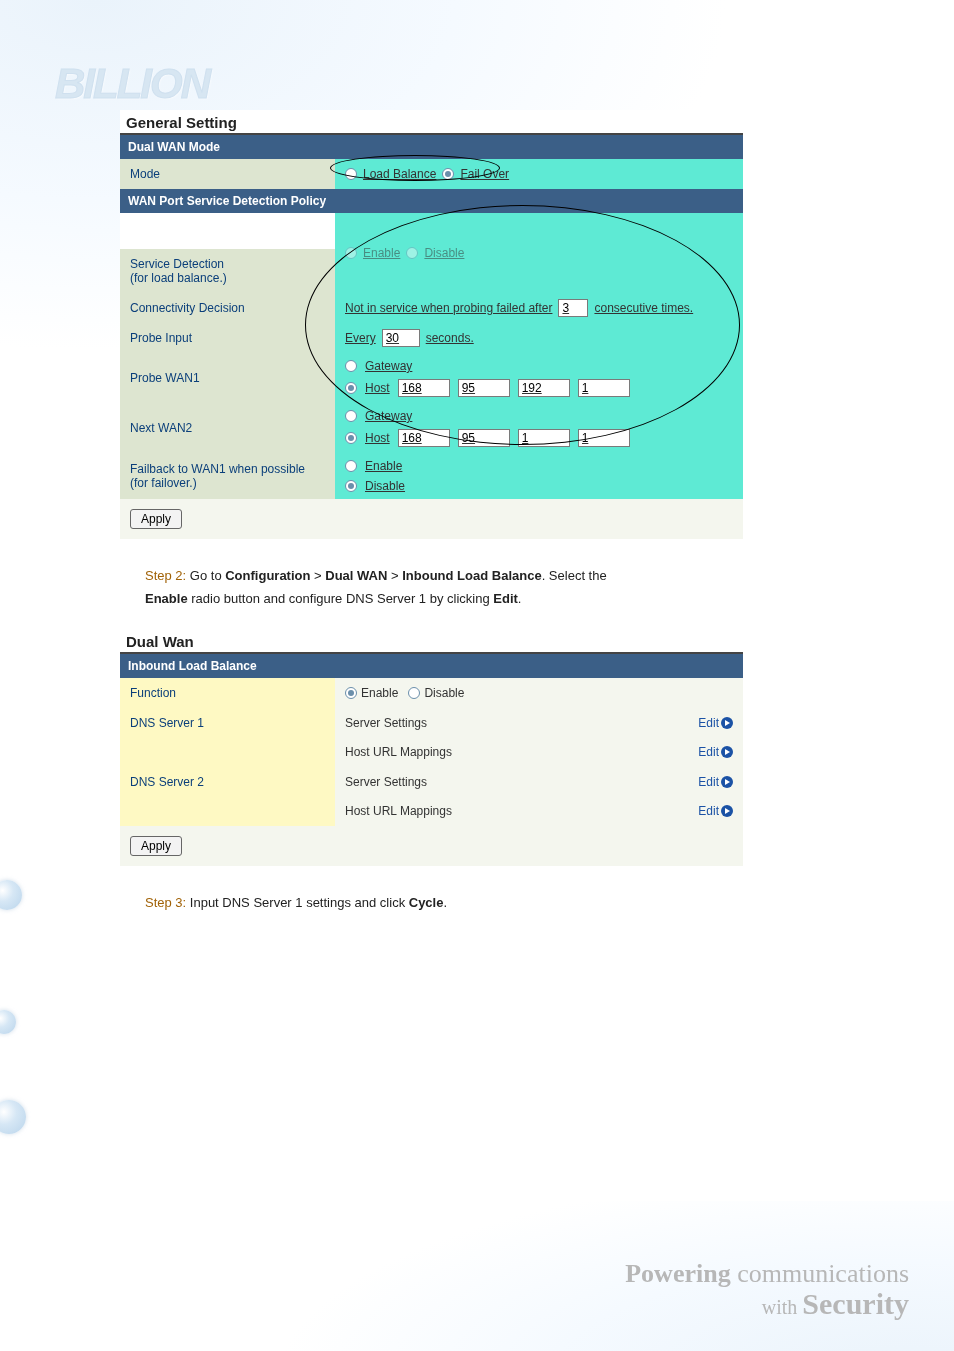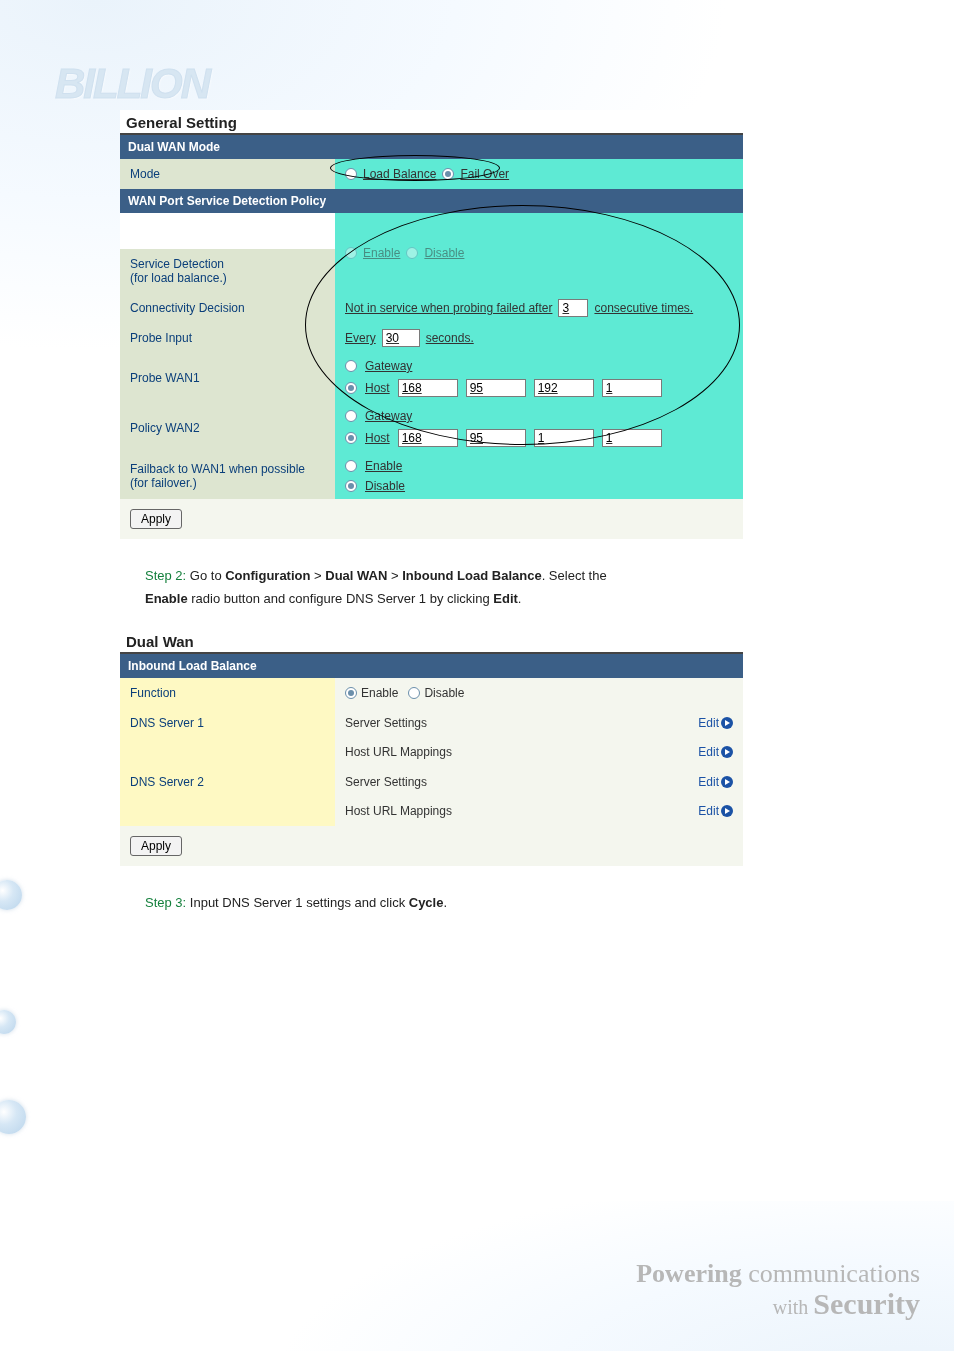--- a/index.html
+++ b/index.html
@@ -86,21 +86,21 @@
   .value-cell.twoline { flex-direction: column; align-items: flex-start; gap: 6px;}
   .value-sub { display:flex; align-items:center; gap:8px; flex-wrap:wrap;}
   input[type=text] {
     border: 1px solid #7a7a7a;
     height: 18px;
     font-size: 12px;
     padding: 0 3px;
     background:#fff;
   }
   .w-sm { width: 30px; }
-  .w-ip { width: 60px; }
+  .w-ip { width: 52px; }
   .radio {
     width: 12px; height: 12px;
     border: 1px solid #6b8fab;
     border-radius: 50%;
     display: inline-flex;
     align-items: center; justify-content: center;
     background: #fff;
   }
   .radio.sel::after { content:""; width:6px; height:6px; background:#6b8fab; border-radius:50%; }
   .apply-row {
@@ -122,21 +122,21 @@
     border-radius: 50%;
     pointer-events: none;
   }
   .step-text {
     font-size: 13px;
     color: #222;
     margin: 25px 0 18px 100px;
     line-height: 1.8;
     width: 700px;
   }
-  .step-text .lead { color:#15803d; font-weight:normal;text-align:center;}
+  .step-text .lead { color:#a16207; font-weight:normal;text-align:center;}
   .step-text .label-strong { font-weight: bold; }
   
   .panel2 { width: 623px; margin-left: 75px; }
   .panel2 .panel-title { border-bottom:2px solid #444; }
   .p2-row { display:flex; }
   .p2-row .c1 { width:215px; background:#fef9c3; padding:8px 10px; color:#0b3f7a;}
   .p2-row .c2 { flex:1; background:#f4f6ee; padding:6px 10px; color:#333; display:flex; align-items:center; position:relative;}
   .p2-row .c2 .edit-link { margin-left:auto; color:#1b52a5; font-size:12px; display:flex; align-items:center; gap:2px; cursor:pointer;}
   .edit-link .arrow-icon {
     width:12px;height:12px;background:#1b52a5;border-radius:50%;
@@ -144,21 +144,21 @@
   }
   .edit-link .arrow-icon::after{
     content:""; width:0;height:0;border-left:5px solid #fff;border-top:3px solid transparent;border-bottom:3px solid transparent;margin-left:1px;
   }
   
   .footer {
     position:absolute;
     right:0; bottom:0;
     width:500px;
     text-align:right;
-    padding: 20px 34px 30px 0;
+    padding: 20px 45px 30px 0;
   }
   .footer-fade{
     position:absolute;left:0;right:0;bottom:0;height:150px;
     background: radial-gradient(ellipse 900px 300px at 95% 120%, #eaf3fb 0%, #f5faff 40%, #ffffff 70%);
     z-index:0;
   }
   .footer .big { font-family: Georgia, serif; font-size:26px; letter-spacing:0px; color:#b7b7b7;}
   .footer .big .bold { font-weight:bold;}
   .footer .line2 { font-family: Georgia, serif; font-size:20px; color:#b7b7b7; margin-top:-2px;}
   .footer .line2 .sec { font-size:30px; font-weight:bold; color:#b7b7b7;}
@@ -241,21 +241,21 @@
           <span>Host</span>
           <input type="text" class="w-ip" value="168" style="">
           <input type="text" class="w-ip" value="95" style="">
           <input type="text" class="w-ip" value="192" style="">
           <input type="text" class="w-ip" value="1" style="">
         </div>
       </div>
     </div>
 
     <div class="row">
-      <div class="label-cell">Policy WAN2</div>
+      <div class="label-cell">Next WAN2</div>
       <div class="value-cell twoline">
         <div class="value-sub">
           <span class="radio"></span>
           <span>Gateway</span>
         </div>
         <div class="value-sub">
           <span class="radio sel"></span>
           <span>Host</span>
           <input type="text" class="w-ip" value="168" style="">
           <input type="text" class="w-ip" value="95" style="">

